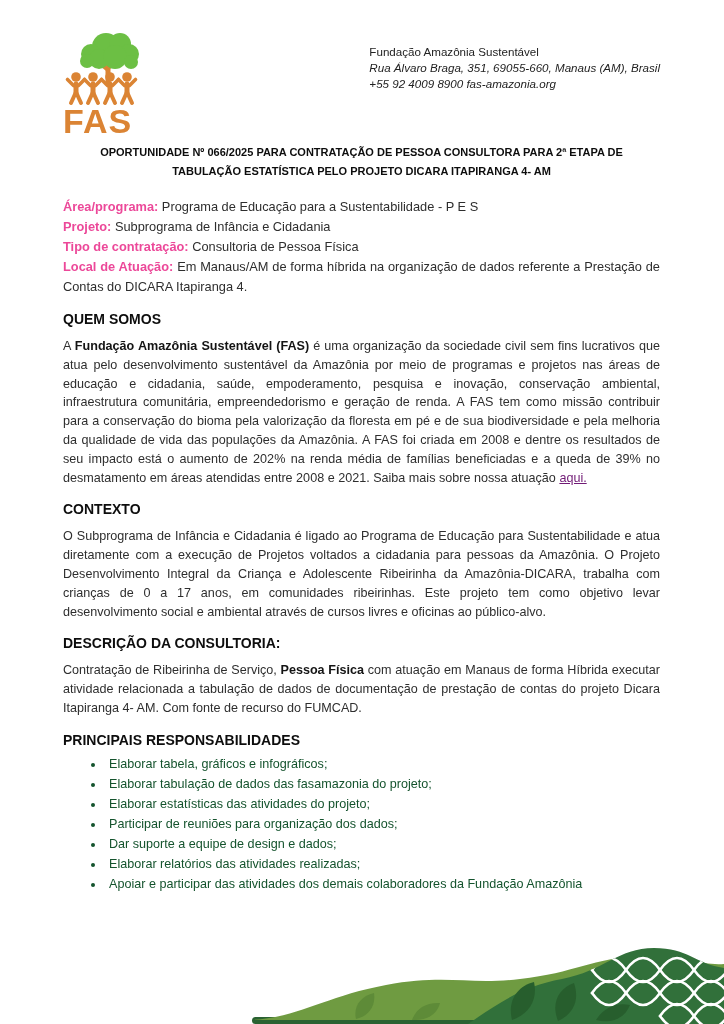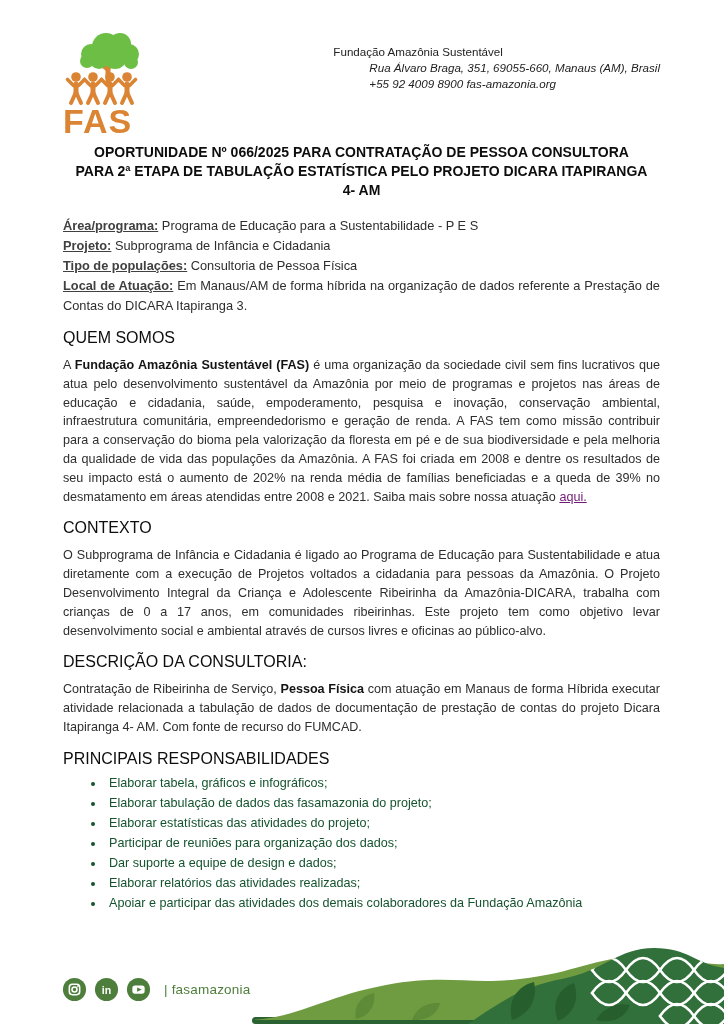--- a/index.html
+++ b/index.html
@@ -13,34 +13,34 @@
     color:#2e2e2e;
     overflow:hidden;
   }
   .content { padding:28px 64px 0 63px; }
 
   
   .header { display:flex; justify-content:space-between; align-items:flex-start; height:106px; }
   .logo { width:122px; height:106px; flex:0 0 auto; }
   .org-info { text-align:left; margin-top:16px; font-size:11.6px; line-height:16px; color:#222; }
   .org-info .line1 { font-weight:bold; font-weight:500; }
-  .org-info .line2, .org-info .line3 { font-style:italic;margin-left:36px; }
+  .org-info .line2, .org-info .line3 { font-style:italic; }
 
   
   .doc-title {
     margin:9px auto 16px auto; max-width:572px;
-    text-align:center; font-weight:bold; font-size:14px; line-height:19px; color:#0d0d0d;
+    text-align:center; font-weight:bold; font-size:11px; line-height:19px; color:#0d0d0d;
   }
 
   
   .info-block { margin-top:12px; font-size:12.8px; line-height:20px; text-align:justify; }
-  .info-row b { color:#404040;text-decoration:underline; }
+  .info-row b { color:#ec4899; }
 
   
-  .section-heading { margin-top:11px; font-weight:normal; font-size:16px; line-height:18px; color:#0d0d0d; }
+  .section-heading { margin-top:11px; font-weight:bold; font-size:14px; line-height:18px; color:#0d0d0d; }
   .section-heading.sp { margin-top:13px; }
   .para { margin-top:9px; font-size:12.6px; line-height:18.8px; text-align:justify; color:#2e2e2e; }
   .para b { color:#141414; }
   a.doc-link { color:#701a75; text-decoration:underline; cursor:pointer; }
 
   
   ul.resp-list { margin-top:5px; padding-left:42px; list-style:disc; }
   ul.resp-list li { font-size:12.6px; line-height:20px; text-align:justify; padding-left:4px; color:#14532d; }
 
   
@@ -116,22 +116,22 @@
         <div class="line2">Rua Álvaro Braga, 351, 69055-660, Manaus (AM), Brasil</div>
         <div class="line3">+55 92 4009 8900   fas-amazonia.org</div>
       </div>
     </div>
 
     <div class="doc-title">OPORTUNIDADE Nº 066/2025 PARA CONTRATAÇÃO DE PESSOA CONSULTORA PARA 2ª ETAPA DE TABULAÇÃO ESTATÍSTICA PELO PROJETO DICARA ITAPIRANGA 4- AM</div>
 
     <div class="info-block">
       <div class="info-row"><b>Área/programa:</b><span> Programa de Educação para a Sustentabilidade - P E S</span></div>
       <div class="info-row"><b>Projeto:</b><span> Subprograma de Infância e Cidadania</span></div>
-      <div class="info-row"><b>Tipo de populações:</b><span> Consultoria de Pessoa Física</span></div>
-      <div class="info-row"><b>Local de Atuação:</b><span> Em Manaus/AM de forma híbrida na organização de dados referente a Prestação de Contas do DICARA Itapiranga 3.</span></div>
+      <div class="info-row"><b>Tipo de contratação:</b><span> Consultoria de Pessoa Física</span></div>
+      <div class="info-row"><b>Local de Atuação:</b><span> Em Manaus/AM de forma híbrida na organização de dados referente a Prestação de Contas do DICARA Itapiranga 4.</span></div>
     </div>
 
     <div class="section-heading sp">QUEM SOMOS</div>
     <p class="para"><span>A </span><b>Fundação Amazônia Sustentável (FAS)</b><span> é uma organização da sociedade civil sem fins lucrativos que atua pelo desenvolvimento sustentável da Amazônia por meio de programas e projetos nas áreas de educação e cidadania, saúde, empoderamento, pesquisa e inovação, conservação ambiental, infraestrutura comunitária, empreendedorismo e geração de renda. A FAS tem como missão contribuir para a conservação do bioma pela valorização da floresta em pé e de sua biodiversidade e pela melhoria da qualidade de vida das populações da Amazônia. A FAS foi criada em 2008 e dentre os resultados de seu impacto está o aumento de 202% na renda média de famílias beneficiadas e a queda de 39% no desmatamento em áreas atendidas entre 2008 e 2021. Saiba mais sobre nossa atuação </span><a class="doc-link">aqui.</a></p>
 
     <div class="section-heading sp">CONTEXTO</div>
     <p class="para">O Subprograma de Infância e Cidadania é ligado ao Programa de Educação para Sustentabilidade e atua diretamente com a execução de Projetos voltados a cidadania para pessoas da Amazônia. O Projeto Desenvolvimento Integral da Criança e Adolescente Ribeirinha da Amazônia-DICARA, trabalha com crianças de 0 a 17 anos, em comunidades ribeirinhas. Este projeto tem como objetivo levar desenvolvimento social e ambiental através de cursos livres e oficinas ao público-alvo.</p>
 
     <div class="section-heading sp">DESCRIÇÃO DA CONSULTORIA:</div>
     <p class="para"><span>Contratação de Ribeirinha de Serviço, </span><b>Pessoa Física</b><span> com atuação em Manaus de forma Híbrida executar atividade relacionada a tabulação de dados de documentação de prestação de contas do projeto Dicara Itapiranga 4- AM. Com fonte de recurso do FUMCAD.</span></p>
@@ -176,32 +176,14 @@
       <g clip-path="url(#darkHillClip)" stroke="#ffffff" stroke-width="2.6" fill="none" stroke-linecap="round">
         <path d="M592,50 q17,-24 34,0 q17,24 34,0 q17,-24 34,0 q17,24 34,0"></path>
         <path d="M592,50 q17,24 34,0 q17,-24 34,0 q17,24 34,0 q17,-24 34,0"></path>
         <path d="M592,73 q17,-24 34,0 q17,24 34,0 q17,-24 34,0 q17,24 34,0"></path>
         <path d="M592,73 q17,24 34,0 q17,-24 34,0 q17,24 34,0 q17,-24 34,0"></path>
         <path d="M660,96 q17,-24 34,0 q17,24 34,0"></path>
         <path d="M660,96 q17,24 34,0 q17,-24 34,0"></path>
       </g>
     </svg>
 
-    <div class="social-row">
-      <svg class="social-icon" viewBox="0 0 26 26">
-        <circle cx="13" cy="13" r="12" fill="#4e7e3b"></circle>
-        <rect x="7.6" y="7.6" width="10.8" height="10.8" rx="3.2" fill="none" stroke="#fff" stroke-width="1.6"></rect>
-        <circle cx="13" cy="13" r="2.6" fill="none" stroke="#fff" stroke-width="1.6"></circle>
-        <circle cx="16.6" cy="9.4" r="0.95" fill="#fff"></circle>
-      </svg>
-      <svg class="social-icon" viewBox="0 0 26 26">
-        <circle cx="13" cy="13" r="12" fill="#4e7e3b"></circle>
-        <text x="13" y="17.2" text-anchor="middle" font-family="Liberation Sans, sans-serif" font-weight="bold" font-size="11" fill="#fff">in</text>
-      </svg>
-      <svg class="social-icon" viewBox="0 0 26 26">
-        <circle cx="13" cy="13" r="12" fill="#4e7e3b"></circle>
-        <rect x="6.6" y="8.8" width="12.8" height="8.6" rx="2.8" fill="#fff"></rect>
-        <path d="M11.6,10.9 L16.4,13.1 L11.6,15.3 Z" fill="#4e7e3b"></path>
-      </svg>
-      <span class="handle">| fasamazonia</span>
-    </div>
   </div>
 </div>
 
 </body></html>

